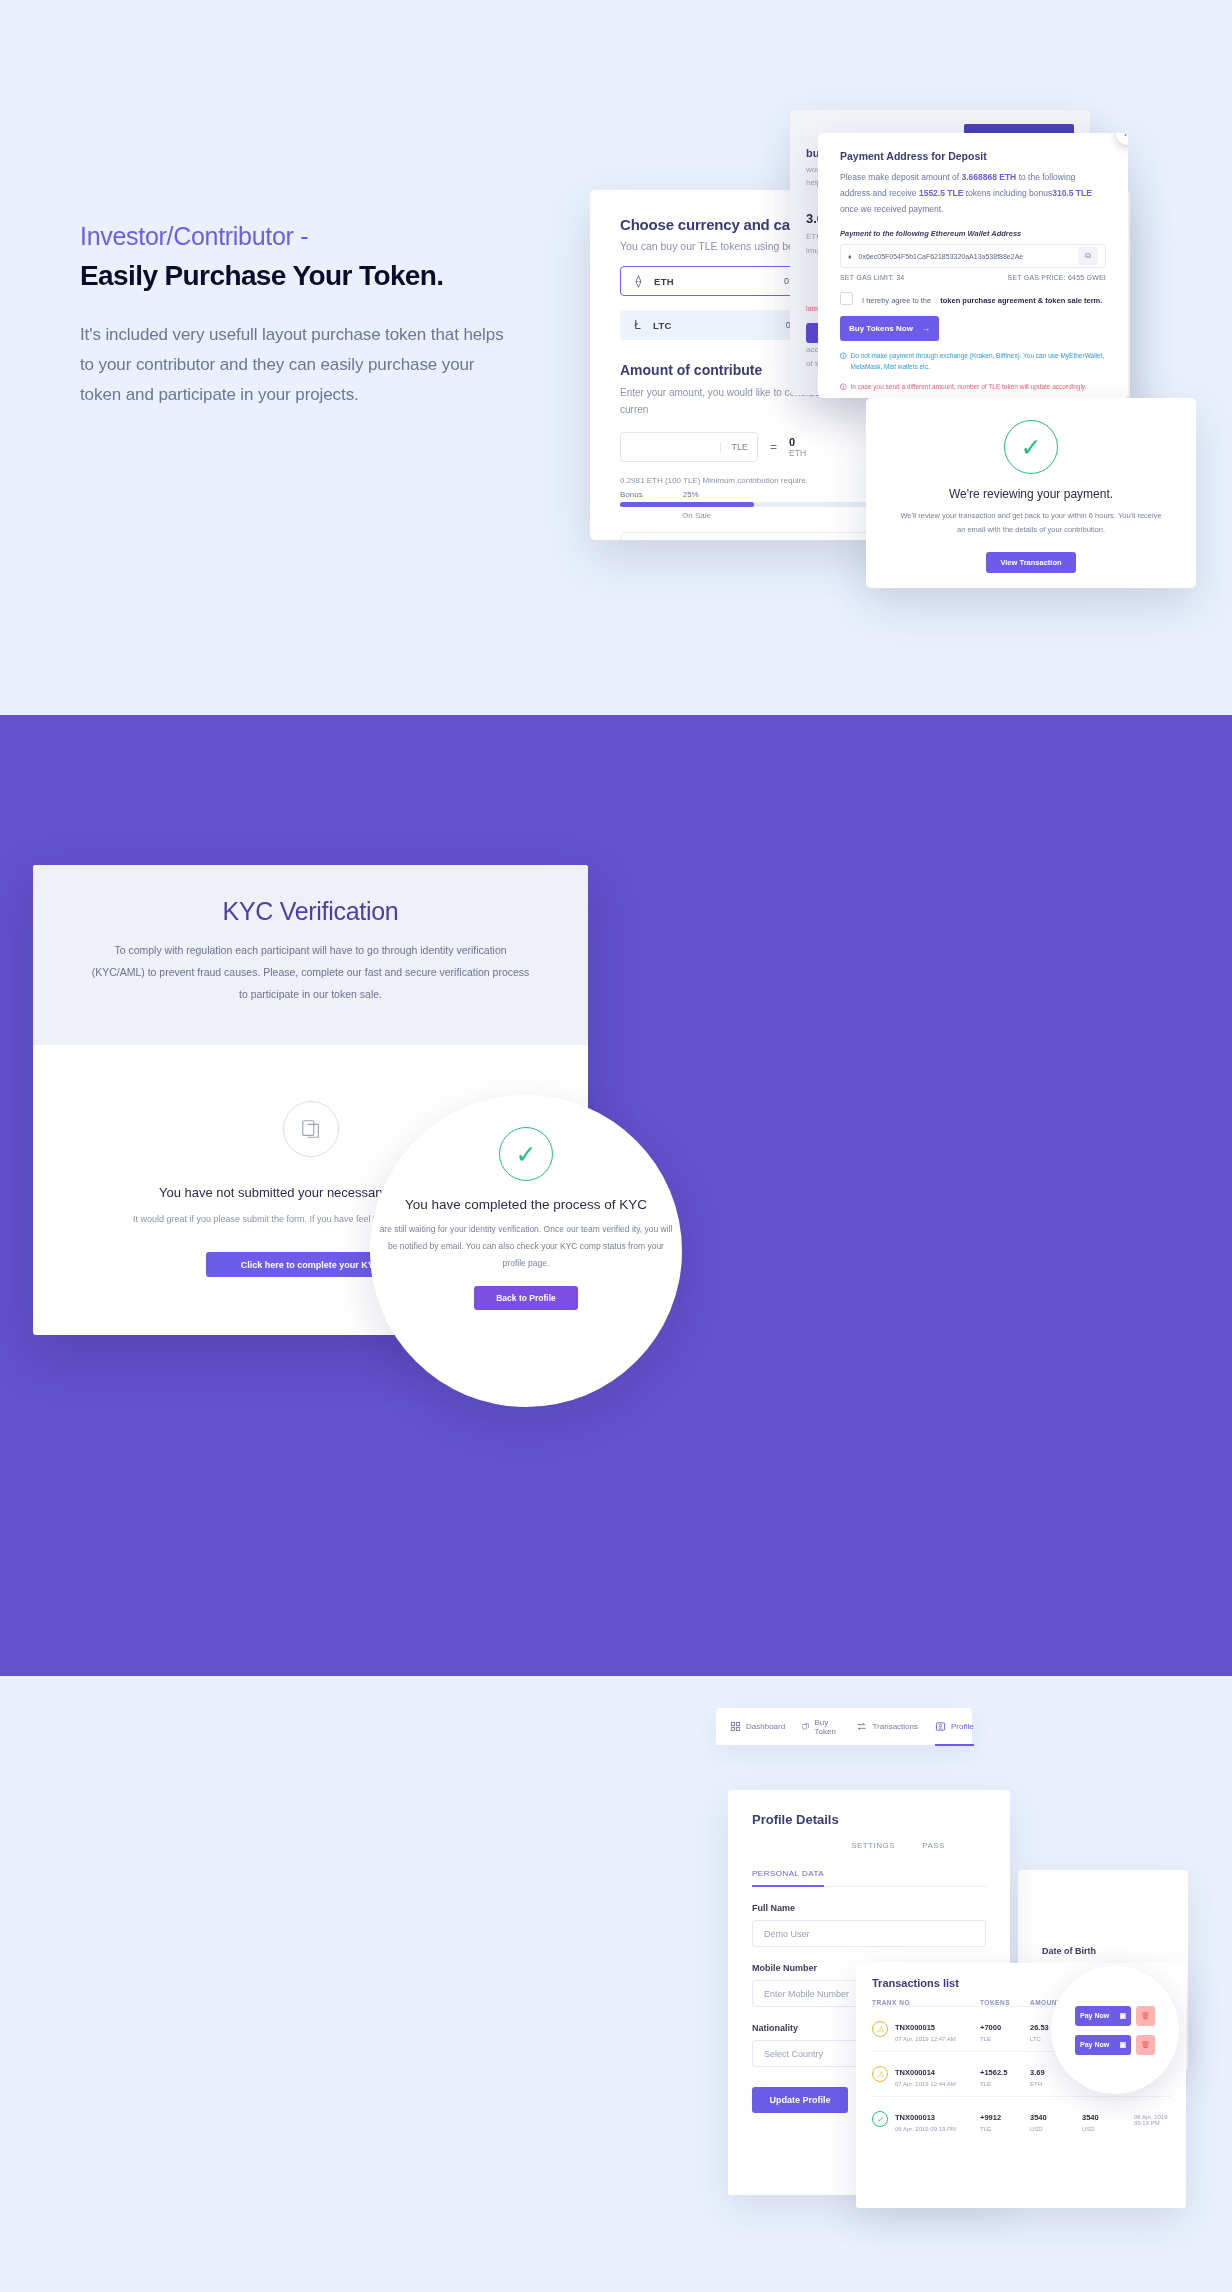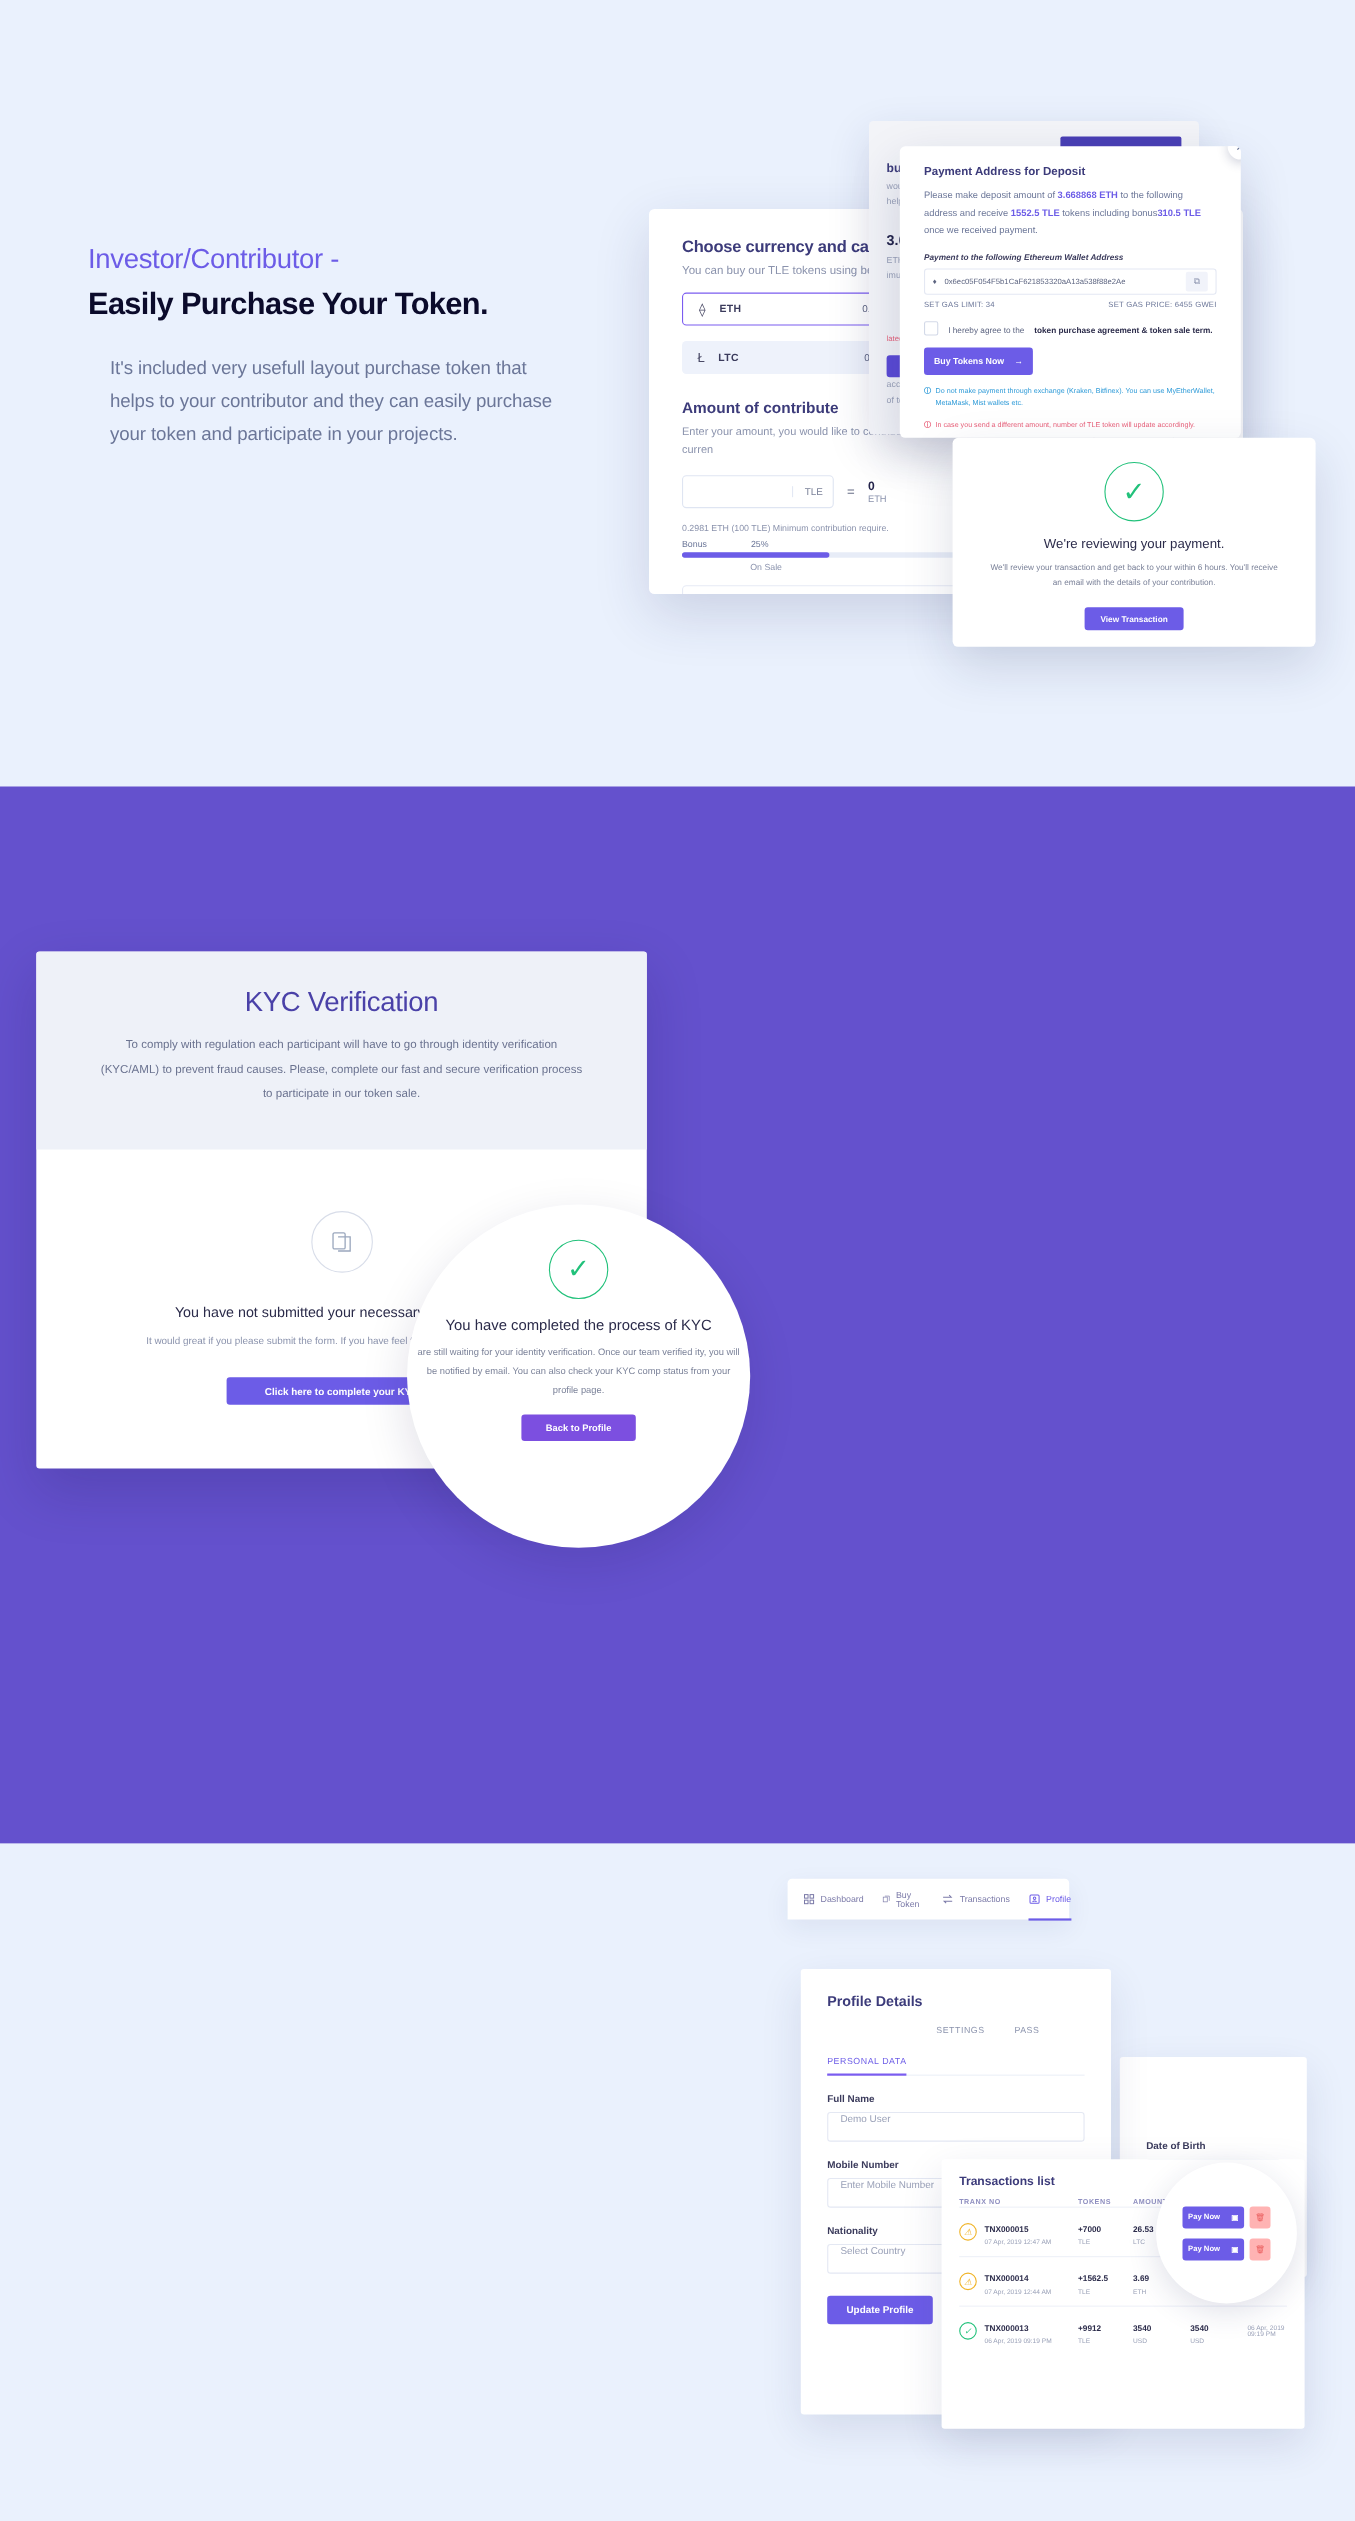--- a/index.html
+++ b/index.html
@@ -18,21 +18,21 @@
   .eyebrow {
     font-size: 25px; font-weight: normal; color: #6c5ce7;
     letter-spacing: -0.3px; line-height: 1.3;
   }
   .headline {
     font-size: 28px; font-weight: bold; color: #0b0b2b;
     letter-spacing: -0.6px; line-height: 1.35; margin-top: 4px;
   }
   .bodytext {
     margin-top: 26px; font-size: 17px; line-height: 1.75;
-    color: #6b7698; letter-spacing: -0.1px; margin-left: 20px;
+    color: #6b7698; letter-spacing: -0.1px;
   }
 
   
   .mk { position: absolute; background: #fff; border-radius: 5px; }
   .mk-calc {
     left: 590px; top: 190px; width: 540px; height: 350px;
     box-shadow: 0 18px 50px rgba(35,45,100,.16);
     padding: 26px 30px; overflow: hidden; z-index: 2;
   }
   .ct-h { font-size: 15px; font-weight: bold; color: #3c3b7a; letter-spacing: -.2px; }
@@ -200,21 +200,21 @@
     background: #fff; border-radius: 3px; z-index: 2;
     box-shadow: 0 14px 38px rgba(35,45,100,.11); padding: 22px 24px; overflow: hidden;
   }
   .pc-h { font-size: 13px; font-weight: bold; color: #3c3b7a; }
   .pc-tabs { display: flex; gap: 27px; margin-top: 14px; font-size: 8px; letter-spacing: .5px; color: #8b93ad; border-bottom: 1px solid #eceff7; padding-bottom: 8px; }
   .pc-tabs .on { color: #6c5ce7; position: relative; margin-top: 28px; }
   .pc-tabs .on:after { content:""; position:absolute; left:0; right:0; bottom:-9px; height:2px; background:#7b5cf0; }
   .fl { font-size: 9px; font-weight: bold; color: #3b3b5c; margin-top: 16px; }
   .fi {
     margin-top: 7px; height: 27px; border: 1px solid #e4e8f3; border-radius: 3px;
-    display: flex; padding: 0 11px; font-size: 9px; color: #9aa1b8;
+    display: flex; align-items: center; padding: 0 11px; font-size: 9px; color: #9aa1b8;
   }
   .upd {
     margin-top: 20px; width: 96px; height: 26px; background: #6c5ce7; border-radius: 3px;
     color: #fff; font-size: 9px; font-weight: bold;
     display: flex; align-items: center; justify-content: center;
   }
   .acct {
     position: absolute; left: 973px; top: 1776px; width: 222px; height: 120px;
     background: #fff; border-radius: 3px; z-index: 5;
     box-shadow: 0 14px 38px rgba(35,45,100,.13); padding: 16px 18px;

